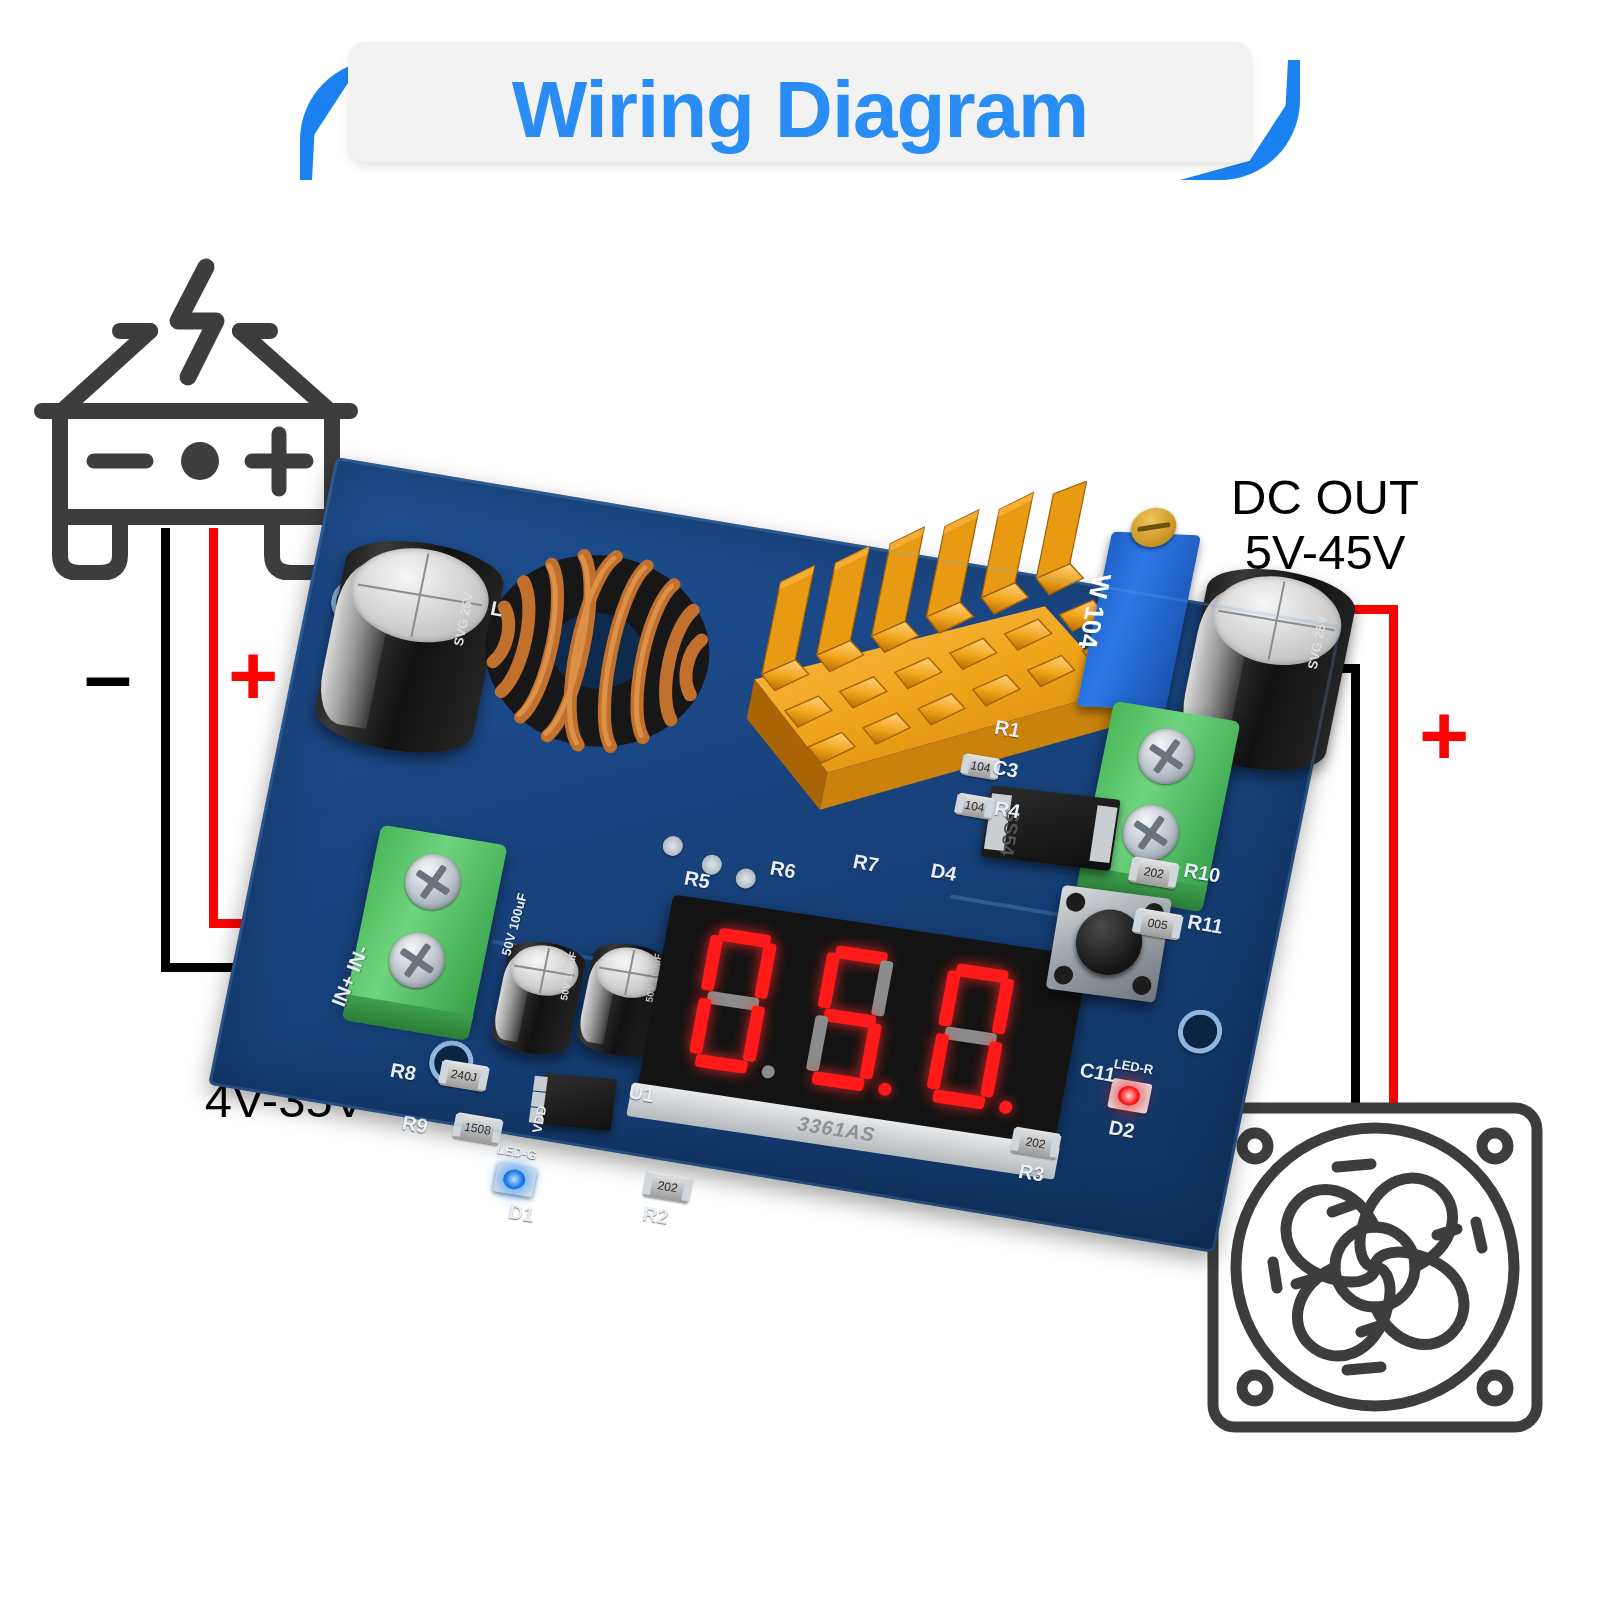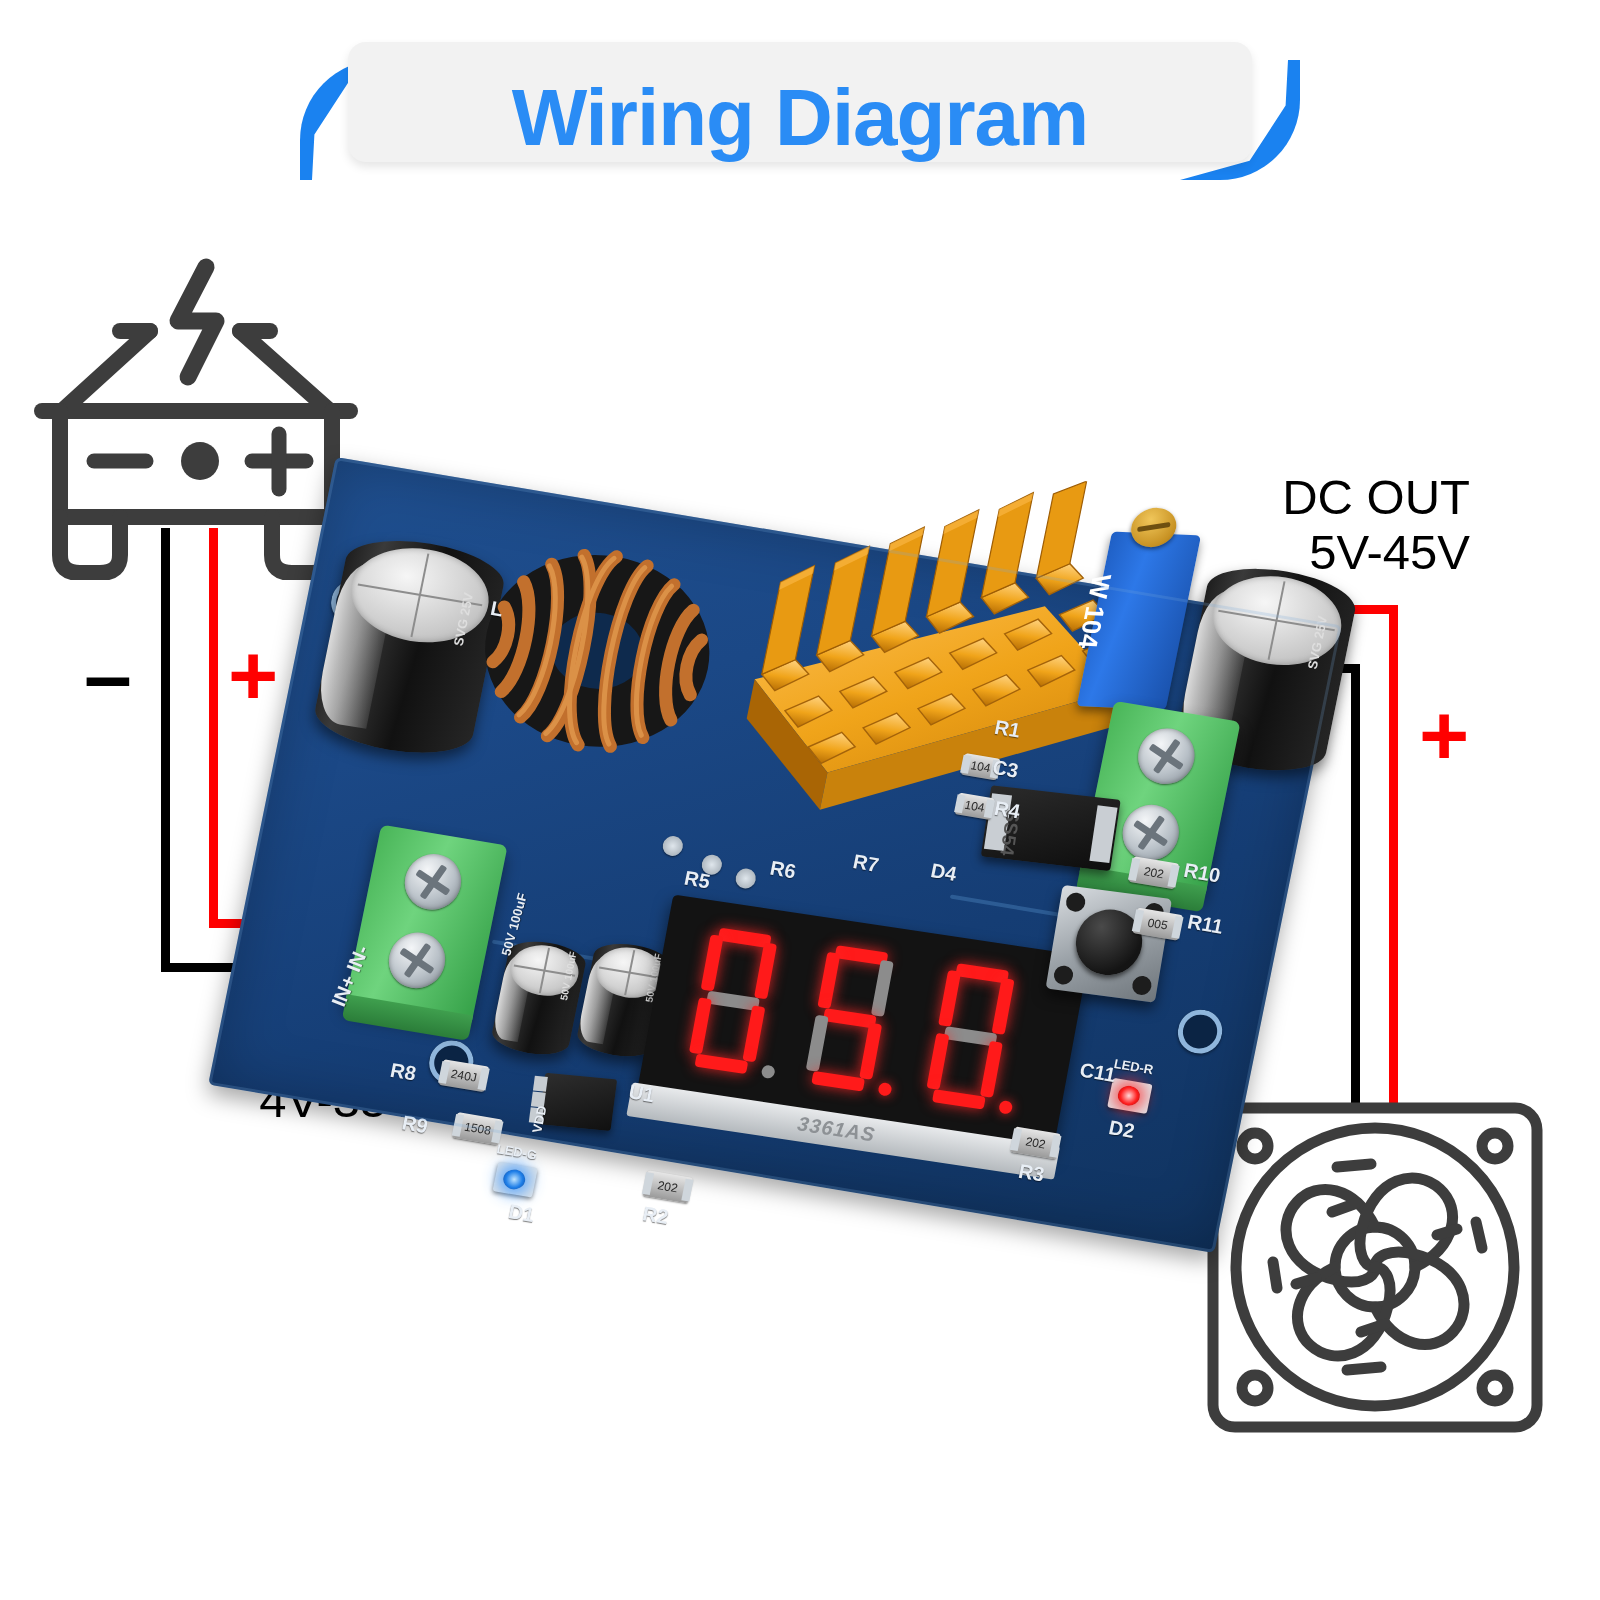--- a/index.html
+++ b/index.html
@@ -23,29 +23,29 @@
   .ribbon-left{left:0px; border-radius:80px 0 0 0;
      clip-path:polygon(0 100%,0 0,100% 0,42% 16%,12% 62%,10% 100%);}
   .ribbon-right{right:0px; border-radius:0 0 80px 0;
      clip-path:polygon(100% 0,100% 100%,0 100%,58% 84%,88% 38%,90% 0);}
   .banner-plate{
     position:absolute; left:48px; top:0px; right:48px; height:120px;
     background:#f2f2f2; border-radius:18px;
     box-shadow:0 5px 10px rgba(0,0,0,.10);
   }
   .banner-title{
-    position:absolute; left:48px; right:48px; top:16px; height:120px;
+    position:absolute; left:48px; right:48px; top:8px; height:120px;
     display:flex;align-items:center;justify-content:center;
     font-size:80px; font-weight:bold; color:#2a8cf5;
     letter-spacing:-1px;
   }
 
   
   .lbl{position:absolute;color:#000;font-size:49px;font-weight:normal;
-       line-height:1.12;white-space:pre;text-align:right;}
+       line-height:1.12;white-space:pre;text-align:center;}
 
   
   .sign{position:absolute;font-weight:bold;line-height:1;}
   .sign.minus{font-size:86px;color:#000;}
   .sign.plus{font-size:86px;color:#ff0000;}
   .sign.minus2{font-size:86px;color:#000;}
   .sign.plus2{font-size:86px;color:#ff0000;}
 
   
   .wire{position:absolute;}

